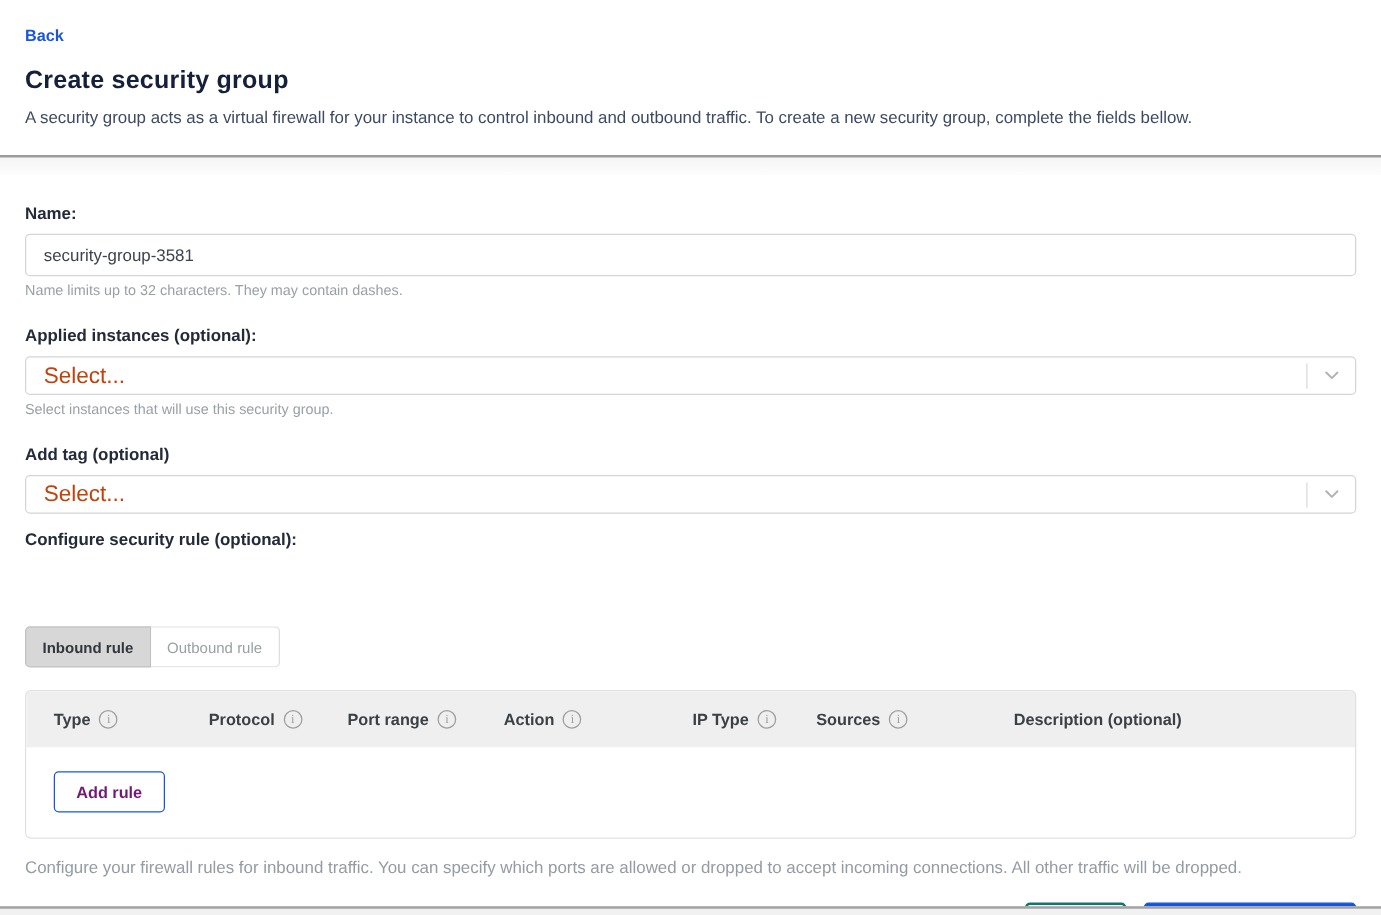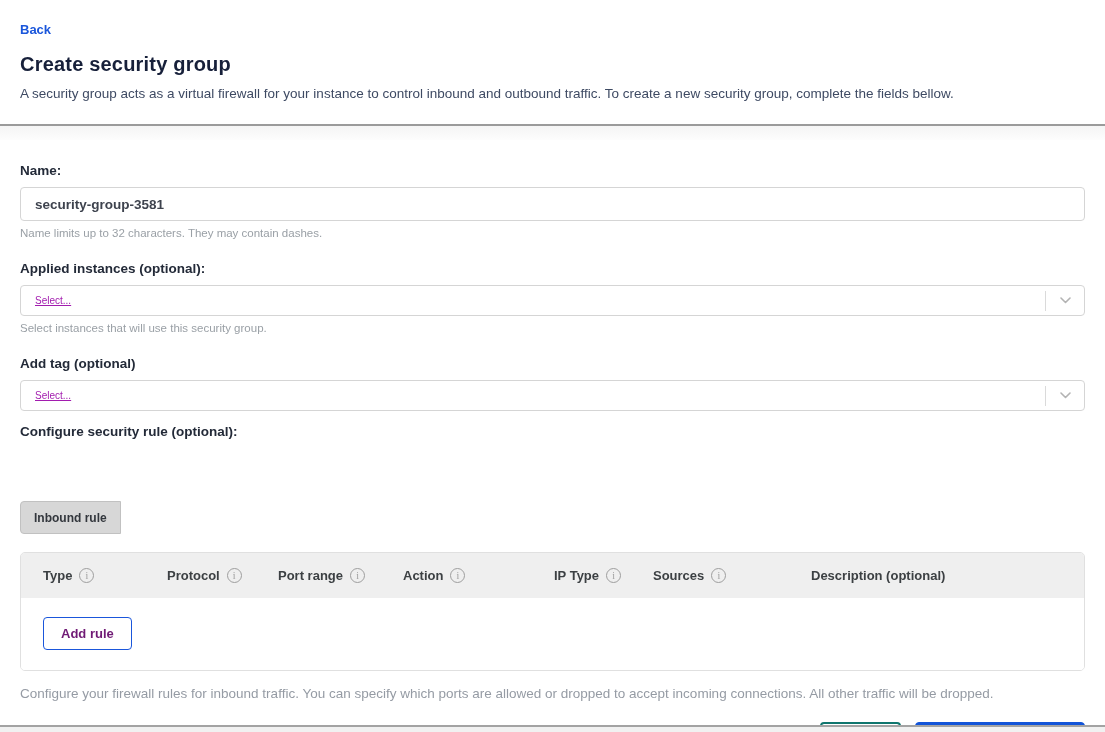--- a/index.html
+++ b/index.html
@@ -36,33 +36,33 @@
   .field-label {
     font-size:13.5px; font-weight:bold; color:#232a38;
     margin-bottom:9px;
   }
   .text-input {
     width:100%; height:34px;
     border:1px solid #d5d5d5; border-radius:4px;
     padding:0 14px;
     font-family:"Liberation Sans","DejaVu Sans",sans-serif;
     font-size:13.5px; color:#3e434e;
-    outline:none; background:#fff;font-weight:bold;
+    outline:none; background:#fff;
   }
   .select-box {
     width:100%; height:31px;
     border:1px solid #d5d5d5; border-radius:4px;
     background:#fff;
     display:flex; align-items:center;
     padding-left:14px;
     cursor:pointer;
   }
   .select-placeholder {
     flex:1;
-    font-size:10px; color:#a21caf;text-decoration:underline;
+    font-size:18px; color:#c2410c;
   }
   .select-right { display:flex; align-items:center; height:100%; }
   .select-sep { width:1px; height:20px; background:#dadada; }
   .select-caret {
     width:38px; height:100%;
     display:flex; align-items:center; justify-content:center;
   }
   .helper-text {
     margin-top:6px;
     font-size:11.5px; color:#9aa0a6;
@@ -203,20 +203,21 @@
             <polyline points="1,1 5.5,5.5 10,1" fill="none" stroke="#b3b3b3" stroke-width="1.6" stroke-linecap="round" stroke-linejoin="round"></polyline>
           </svg>
       </span>
     </span>
   </div>
 
   <div class="field-label mt-config">Configure security rule (optional):</div>
 
   <div class="tabs">
     <div class="tab active">Inbound rule</div>
+    <div class="tab inactive">Outbound rule</div>
   </div>
 
   <div class="rules-table">
     <div class="rules-header">
       <div class="col-head">
         <span>Type</span>
         <span class="info-icon">i</span>
       </div>
       <div class="col-head">
         <span>Protocol</span>

